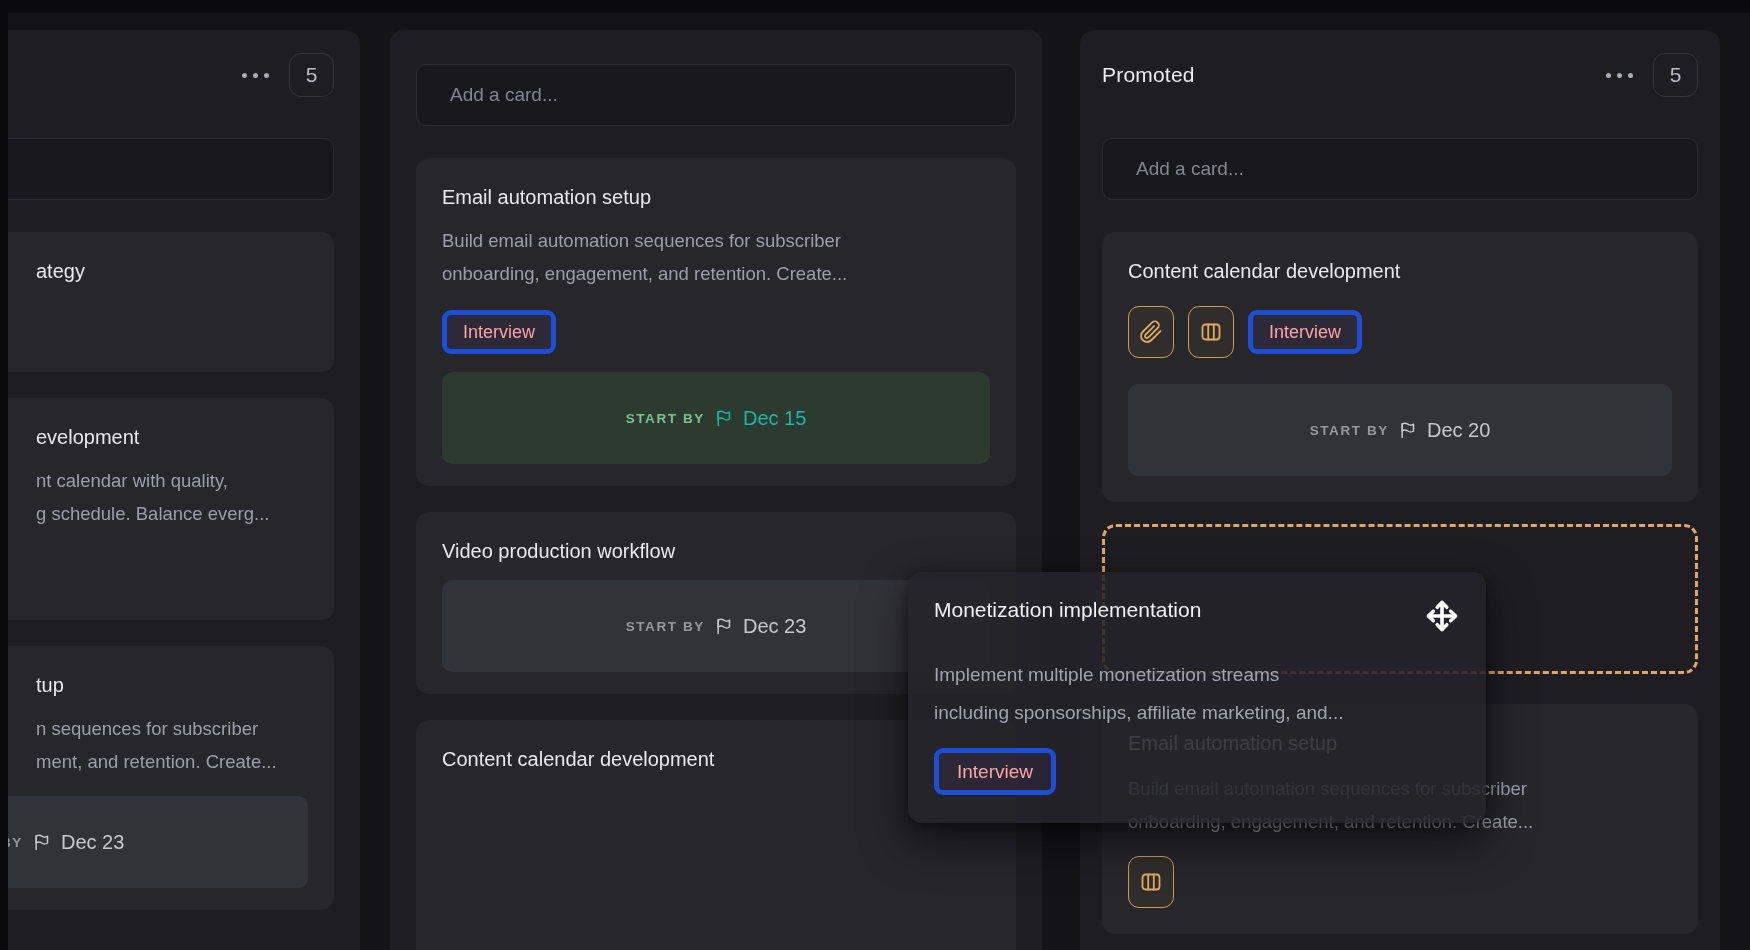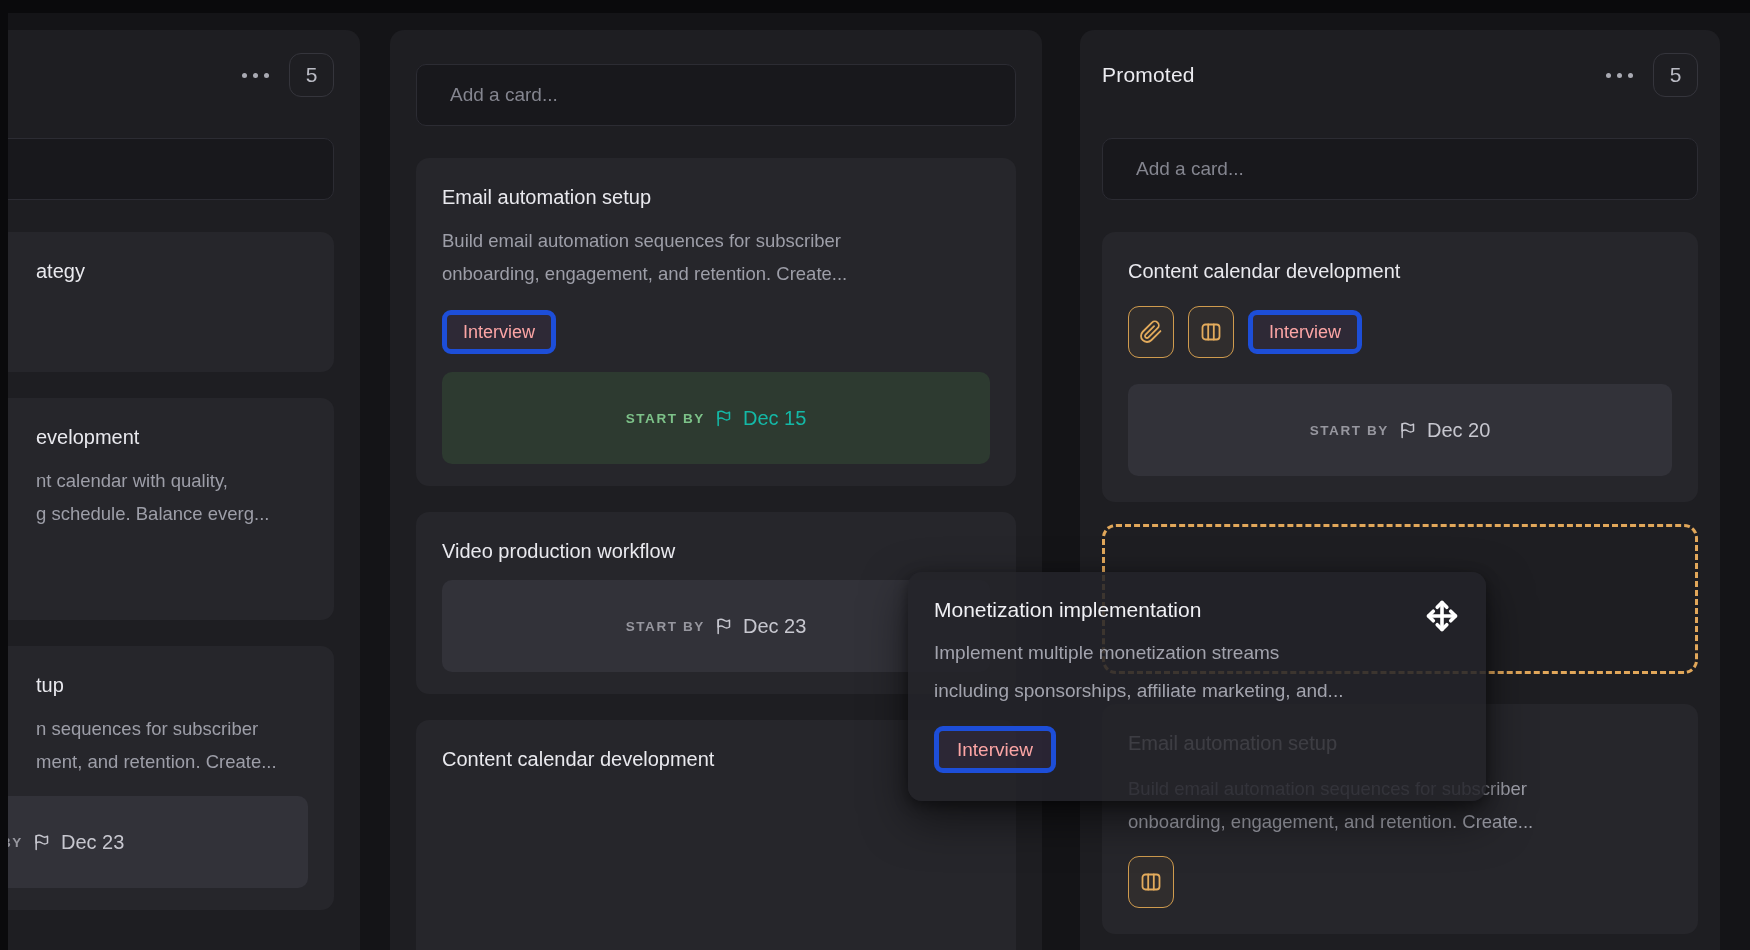--- a/index.html
+++ b/index.html
@@ -58,21 +58,21 @@
   .spacer66{height:66px;} .spacer68{height:68px;}
 
   .dropzone{height:150px;border:3px dashed #e1a75a;border-radius:14px;box-sizing:border-box;
             margin-top:22px;margin-bottom:30px;flex:none;background:transparent;}
 
   .drag-card{position:absolute;left:908px;top:572px;width:578px;border-radius:14px;
              background:rgba(36,36,41,.87);box-shadow:0 18px 45px rgba(0,0,0,.5),0 4px 14px rgba(0,0,0,.4);
              padding:24px 26px 28px;box-sizing:border-box;z-index:60;cursor:grabbing;}
   .drag-head{display:flex;align-items:flex-start;justify-content:space-between;}
   .drag-title{font-size:21px;font-weight:500;color:#f0f0f4;line-height:28px;}
-  .drag-desc{font-size:19px;color:#a2a3ad;line-height:38px;margin-top:0;white-space:pre-line;}
+  .drag-desc{font-size:19px;color:#a2a3ad;line-height:38px;margin-top:22px;white-space:pre-line;}
   .drag-card .tag{padding:9px 18px;font-size:19px;margin-top:16px;}
   .move-icon{color:#ffffff;margin-top:2px;flex:none;}
 
   .sliver-card{background:#26262b;border-radius:13px;height:60px;flex:none;}
 </style>
 </head>
 <body>
 
 <div class="stage">
   <div class="titlebar"></div>

